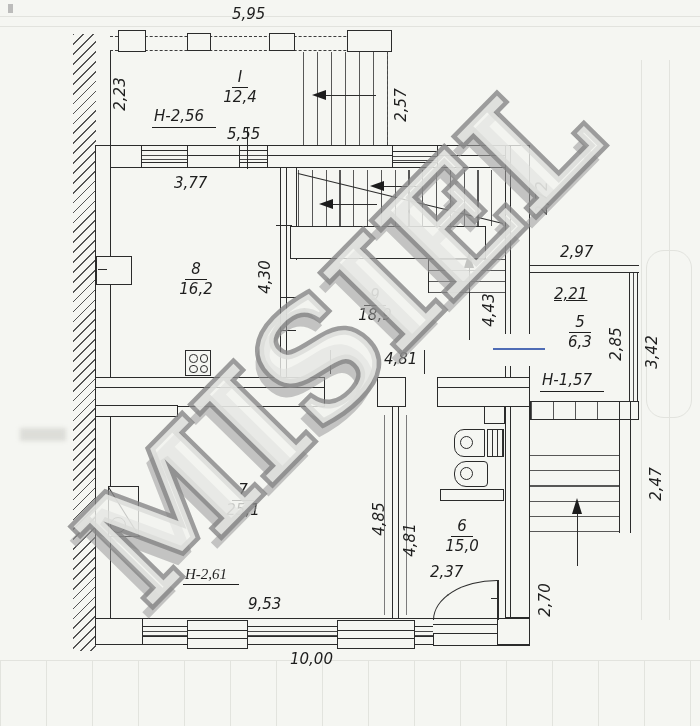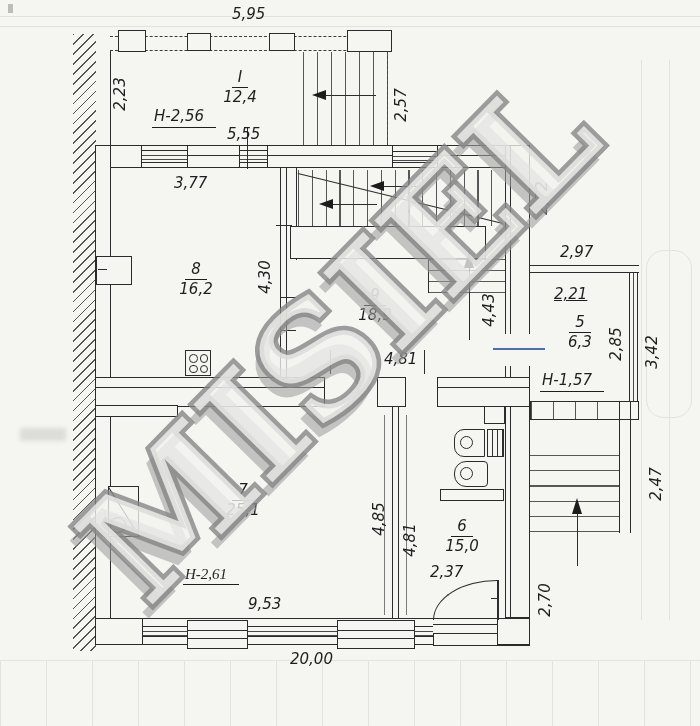--- a/index.html
+++ b/index.html
@@ -191,21 +191,21 @@
   <div class="dim" style="left:152px;top:108px;"><span class="hl">H-2,56</span></div>
   <div class="dim" style="left:227px;top:126px;">5,55</div>
   <div class="dim" style="left:174px;top:175px;">3,77</div>
   <div class="dim" style="left:560px;top:244px;">2,97</div>
   <div class="dim" style="left:554px;top:286px;text-decoration:underline;">2,21</div>
   <div class="dim" style="left:384px;top:351px;">4,81</div>
   <div class="dim" style="left:540px;top:372px;"><span class="hl">H-1,57</span></div>
   <div class="dim" style="left:430px;top:564px;">2,37</div>
   <div class="dim" style="left:183px;top:566px;font-family:Liberation Serif, serif;"><span class="hl">H-2,61</span></div>
   <div class="dim" style="left:248px;top:596px;">9,53</div>
-  <div class="dim" style="left:290px;top:651px;">20,00</div>
+  <div class="dim" style="left:290px;top:651px;">10,00</div>
 
   <div class="dim vdim" style="left:98px;top:86px;">2,23</div>
   <div class="dim vdim" style="left:379px;top:97px;">2,57</div>
   <div class="dim vdim" style="left:520px;top:190px;">2,72</div>
   <div class="dim vdim" style="left:243px;top:269px;">4,30</div>
   <div class="dim vdim" style="left:467px;top:302px;">4,43</div>
   <div class="dim vdim" style="left:594px;top:336px;">2,85</div>
   <div class="dim vdim" style="left:630px;top:344px;">3,42</div>
   <div class="dim vdim" style="left:634px;top:476px;">2,47</div>
   <div class="dim vdim" style="left:523px;top:592px;">2,70</div>

